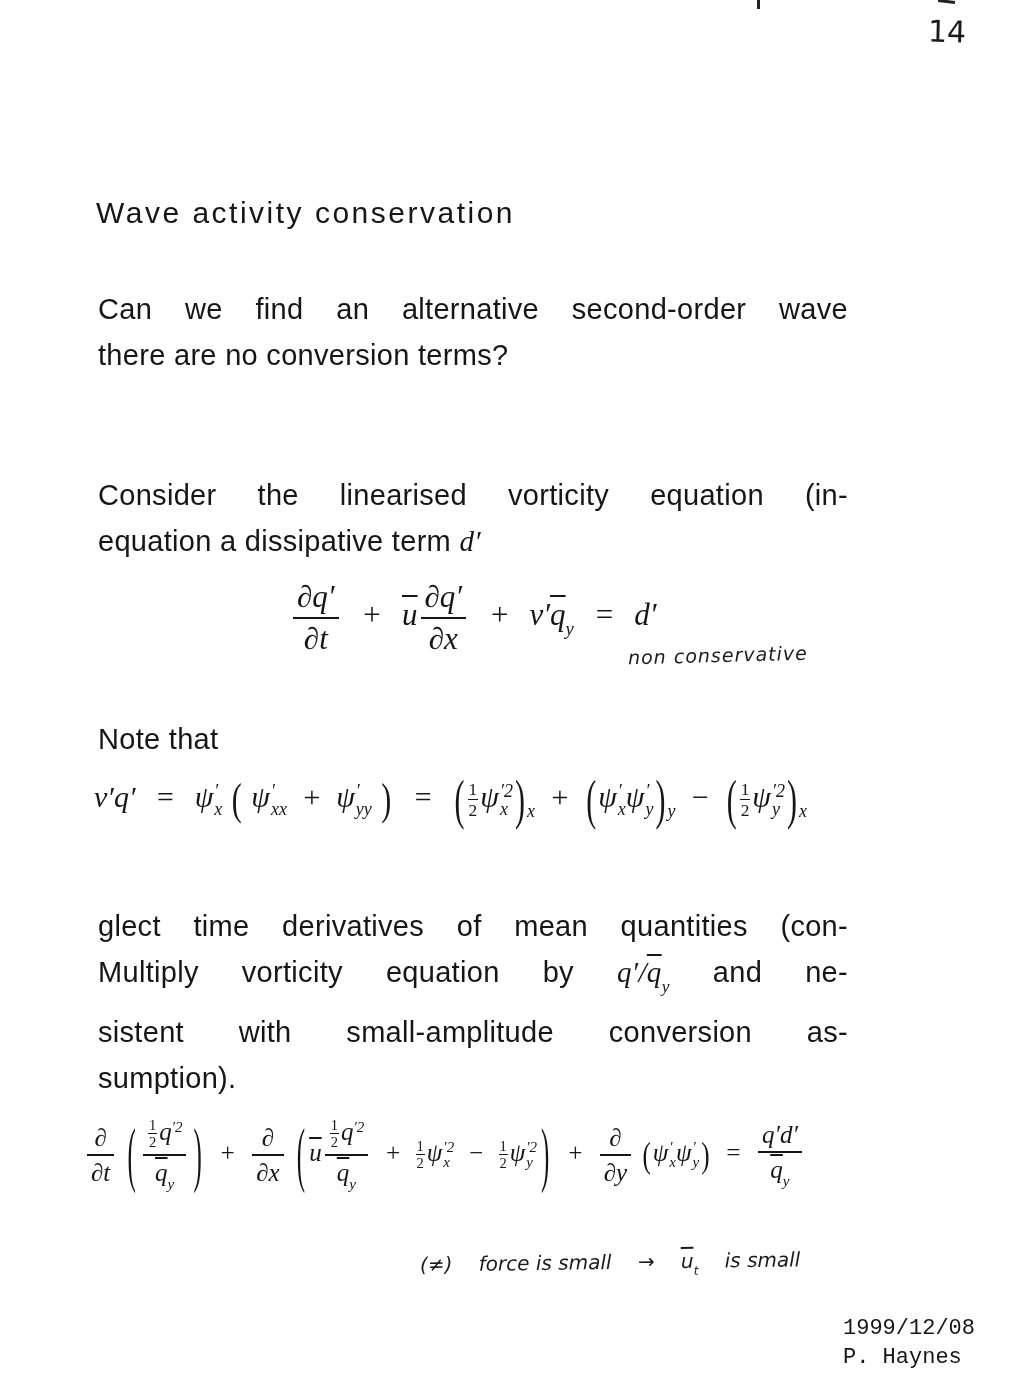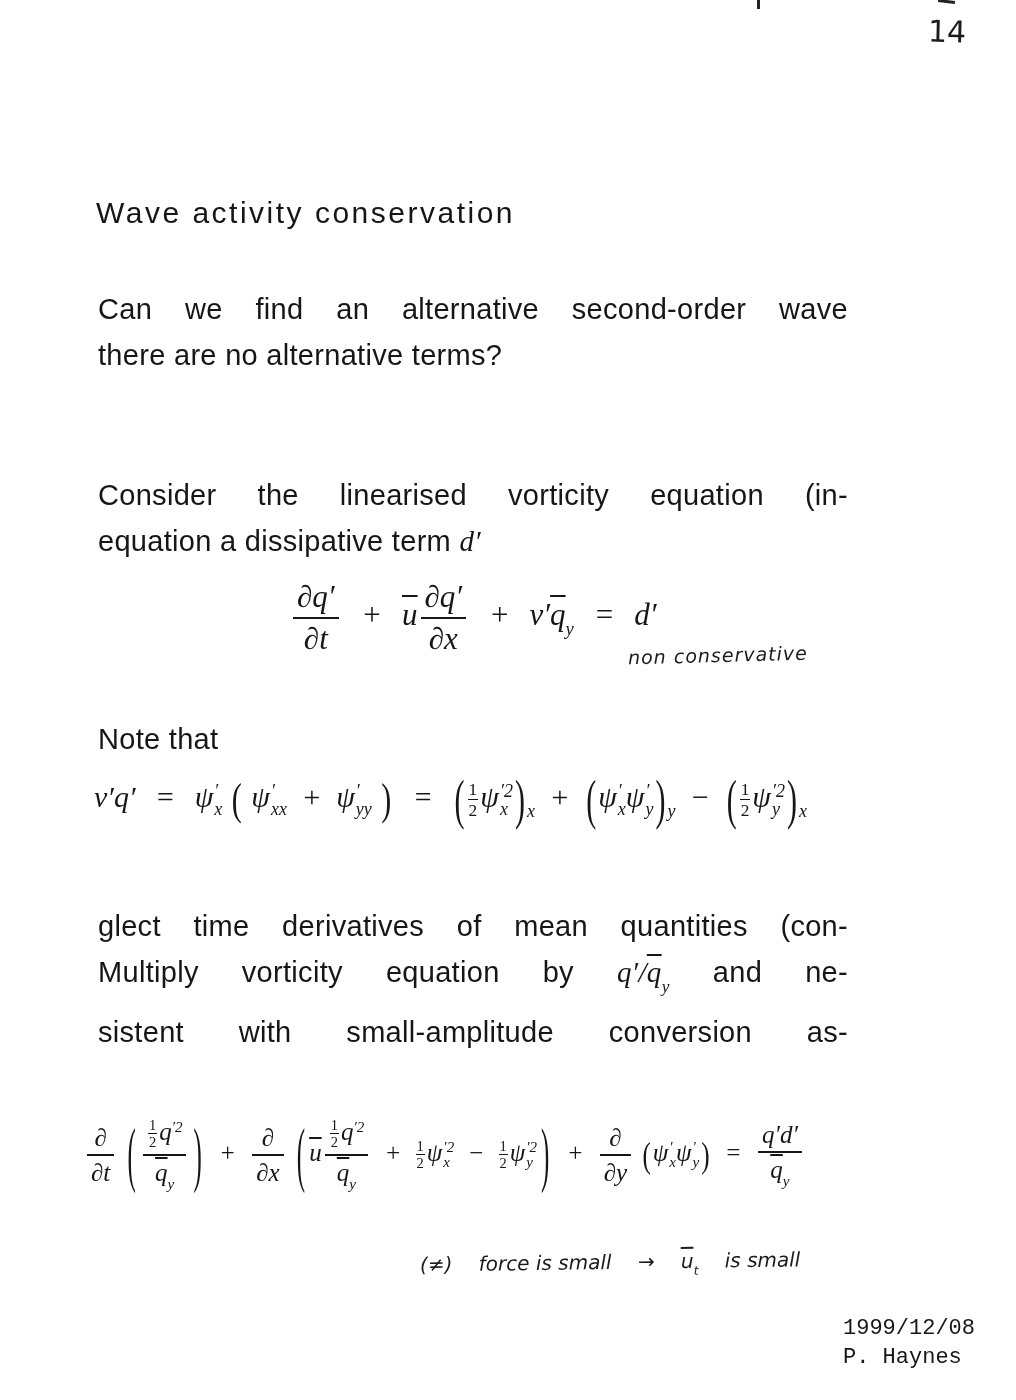--- a/index.html
+++ b/index.html
@@ -69,21 +69,21 @@
 
 <div class="mark" style="left:757px; top:0; width:3px; height:9px;"></div>
 <div class="mark" style="left:938px; top:0; width:17px; height:3px; transform:rotate(7deg);"></div>
 
 <div class="page-number hand">14</div>
 
 <h1 class="page-title">Wave activity conservation</h1>
 
 <div class="para bodytext" style="top:286px;">
   <div class="jline">Can we find an alternative second-order wave</div>
-  <div>there are no alternative terms?</div>
+  <div>there are no conversion terms?</div>
 </div>
 
 <div class="para bodytext" style="top:472px;">
   <div class="jline">Consider the linearised vorticity equation (in-</div>
   <div><span>equation a dissipative term </span><span class="math">d′</span></div>
 </div>
 
 <div class="eq math" style="left:290px; top:580px; font-size:31px;">
   <span class="frac"><span class="fnum">∂q′</span><span class="fden">∂t</span></span>
   <span class="op">+</span>
@@ -133,20 +133,21 @@
   <span class="bp bp18">(</span><span class="sfrac"><span class="sfnum">1</span><span class="sfden">2</span></span><span>ψ</span><span class="ss">
       <span class="hi">′2</span>
       <span class="lo">y</span>
     </span><span class="bp bp18">)</span><span class="osub">x</span>
 </div>
 
 <div class="para bodytext" style="top:903px;">
   <div class="jline">glect time derivatives of mean quantities (con-</div>
   <div class="jline"><span>Multiply vorticity equation by </span><span class="math"><span>q′</span><span>/</span><span class="obar">q</span><span class="osub">y</span></span><span> and ne-</span></div>
   <div class="jline">sistent with small-amplitude conversion as-</div>
+  <div>sumption).</div>
 </div>
 
 <div class="eq math" style="left:84px; top:1118px; font-size:25px;">
   <span class="frac"><span class="fnum">∂</span><span class="fden">∂t</span></span>
   <span class="bp bp28">(</span><span class="frac"><span class="fnum"><span class="sfrac"><span class="sfnum">1</span><span class="sfden">2</span></span><span>q</span><span class="osup">′2</span></span><span class="fden"><span class="obar">q</span><span class="osub">y</span></span></span><span class="bp bp28">)</span>
   <span class="opt">+</span>
   <span class="frac"><span class="fnum">∂</span><span class="fden">∂x</span></span>
   <span class="bp bp28">(</span><span class="obar">u</span><span class="frac"><span class="fnum"><span class="sfrac"><span class="sfnum">1</span><span class="sfden">2</span></span><span>q</span><span class="osup">′2</span></span><span class="fden"><span class="obar">q</span><span class="osub">y</span></span></span>
   <span class="opt">+</span>
   <span class="sfrac"><span class="sfnum">1</span><span class="sfden">2</span></span><span>ψ</span><span class="ss">

